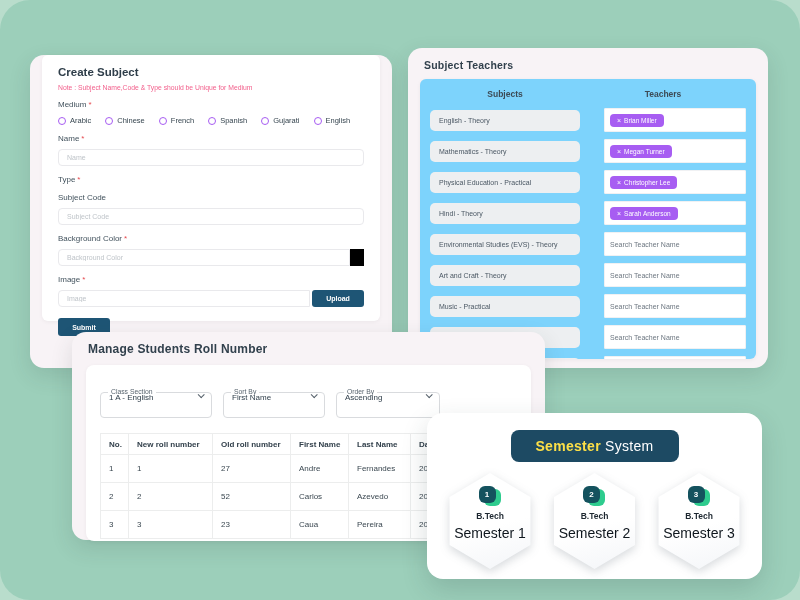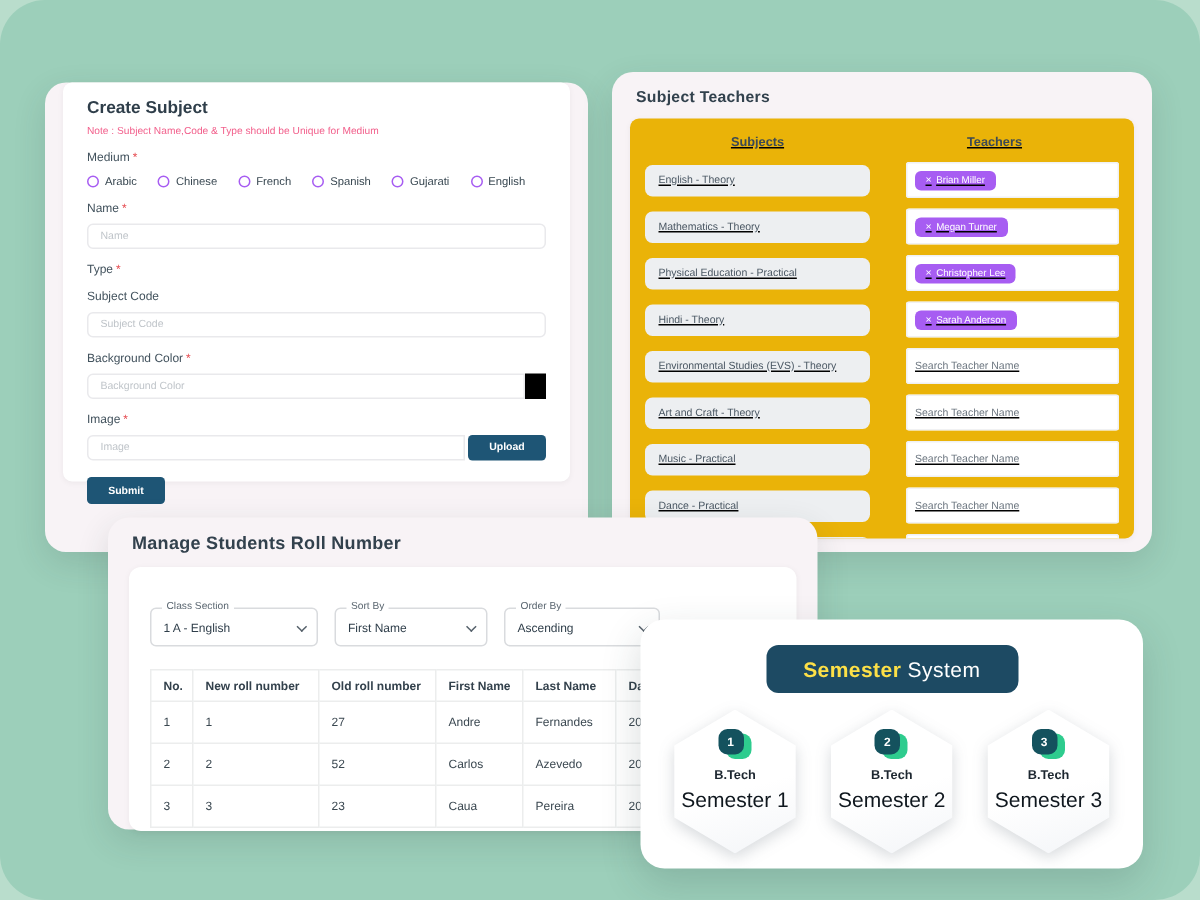--- a/index.html
+++ b/index.html
@@ -63,21 +63,21 @@
   .submit-btn {
     margin-top:11px; width:52px; height:18px; background:#1e5575; color:#fff;
     font-size:7px; font-weight:bold; border:none; border-radius:3px;
     cursor:pointer; font-family:"Liberation Sans", sans-serif;
   }
 
   
   .teachers-panel { left:408px; top:48px; width:360px; height:320px; z-index:1; }
   .teachers-card {
     margin:0 12px; padding:10px 10px 8px 10px; height:280px;
-    background:#eab308; overflow:hidden;text-decoration:underline;
+    background:#7dd3fc; overflow:hidden;
   }
   .col-head-row { display:flex; margin-bottom:9px; }
   .col-head { font-size:8.5px; font-weight:bold; color:#3c4a55; text-align:center; }
   .col-head.subjects { width:150px; }
   .col-head.teachers { flex:1; }
   .t-row { display:flex; align-items:center; margin-bottom:7px; }
   .subj-pill {
     width:150px; height:21px; background:#edeff1; border-radius:5px;
     font-size:7px; color:#4a5763; line-height:21px; padding:0 9px; flex:none;
     white-space:nowrap; overflow:hidden;
@@ -89,28 +89,28 @@
   }
   .teach-badge {
     display:inline-flex; align-items:center; gap:3px;
     background:#a75df2; color:#fff; border-radius:4px;
     font-size:6.5px; padding:3px 7px; cursor:pointer;
   }
   .badge-x { font-size:7px; line-height:1; }
   .teach-ph { font-size:7px; color:#6d7781; }
 
   
-  .students-panel { left:72px; top:345px; width:473px; height:208px; z-index:2; }
+  .students-panel { left:72px; top:332px; width:473px; height:208px; z-index:2; }
   .students-title { font-size:12px; padding:10px 16px 9px 16px; }
   .students-card { margin:0 14px; padding:14px 14px 0 14px; height:176px; overflow:hidden; border-radius:8px; }
   .list-heading { font-size:11.5px; font-weight:bold; color:#2f3e4a; }
   .filters { display:flex; gap:11px; margin-top:13px; }
   .filter-box {
     position:relative; border:1px solid #d9dbde; border-radius:4px;
-    height:26px; display:flex; align-items:center; padding:0 8px; cursor:pointer;
+    height:26px; display:flex; align-items:flex-start; padding:0 8px; cursor:pointer;
   }
   .filter-box.w1 { width:112px; } .filter-box.w2 { width:102px; } .filter-box.w3 { width:104px; }
   .filter-label {
     position:absolute; top:-5px; left:7px; background:#fff; padding:0 3px;
     font-size:6.8px; color:#5a6670;
   }
   .filter-value { font-size:8px; color:#2f3e4a; flex:1; }
   .chev {
     width:5px; height:5px; border-right:1.2px solid #55606a; border-bottom:1.2px solid #55606a;
     transform:rotate(45deg) translateY(-1px); flex:none;

